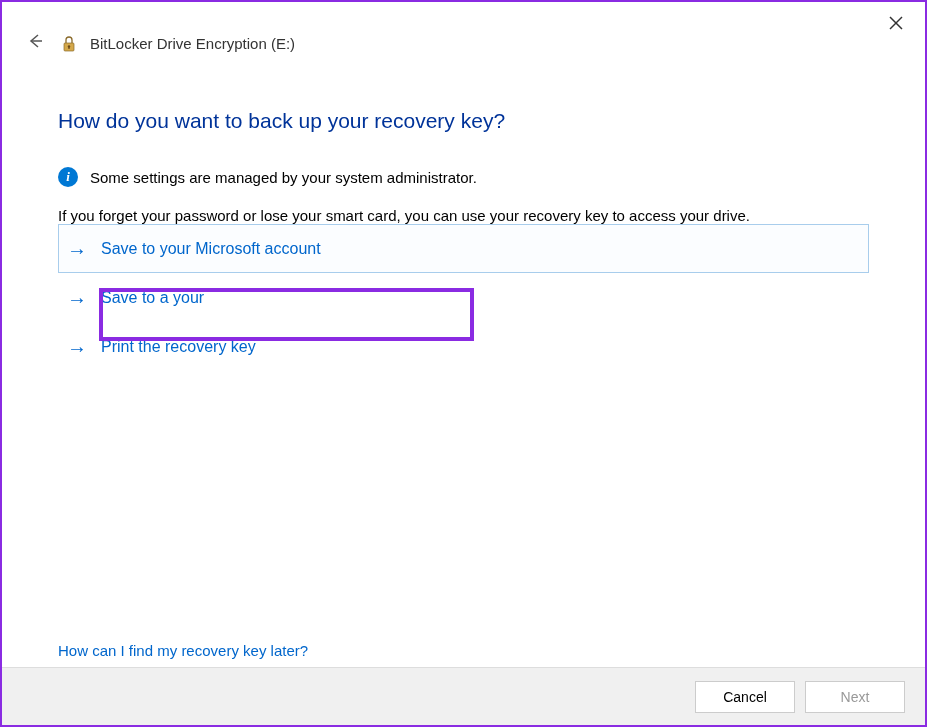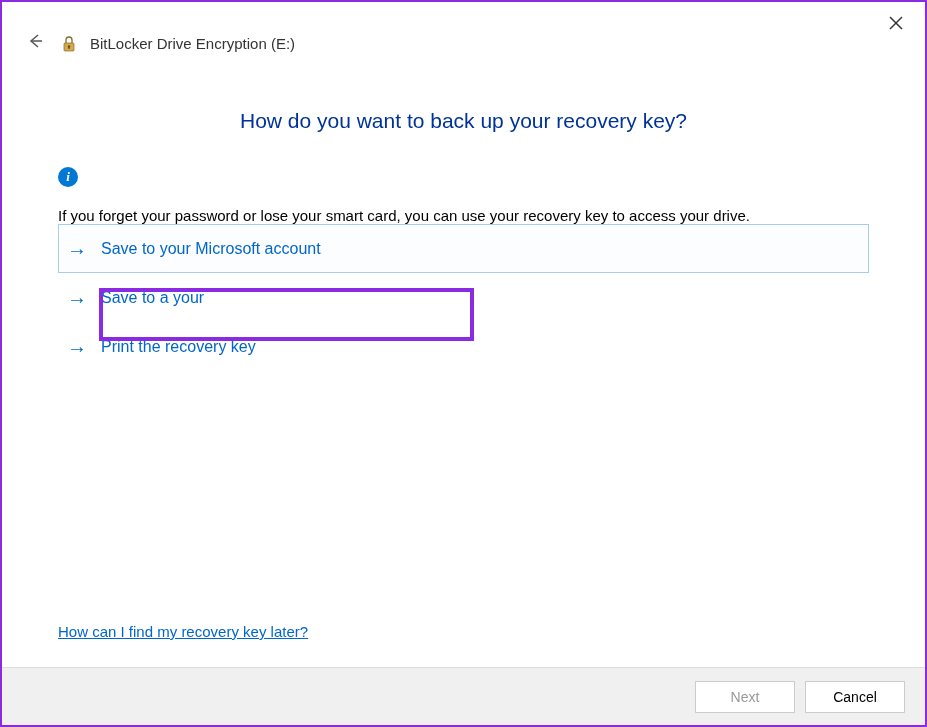--- a/index.html
+++ b/index.html
@@ -52,21 +52,20 @@
       color: #333;
     }
     .content {
       padding: 50px 56px 0 56px;
     }
     .main-heading {
       font-size: 21px;
       font-weight: 400;
       color: #003399;
       margin-bottom: 34px;
-      text-align: center;
     }
     .info-row {
       display: flex;
       align-items: center;
       gap: 12px;
       margin-bottom: 20px;
     }
     .info-icon {
       width: 20px;
       height: 20px;
@@ -123,24 +122,23 @@
       border: 4px solid #8a2be2;
       pointer-events: none;
       left: 97px;
       top: 286px;
       width: 375px;
       height: 53px;
       background: transparent;
     }
     .help-link {
       position: absolute;
-      bottom: 85px;
+      bottom: 66px;
       left: 56px;
       color: #0066cc;
-      text-decoration: underline;
       font-size: 15px;
       cursor: pointer;
     }
     .footer {
       position: absolute;
       bottom: 0;
       left: 0;
       right: 0;
       height: 58px;
       background: #f0f0f0;
@@ -194,20 +192,21 @@
     </svg>
   </div>
   <div class="header-title">BitLocker Drive Encryption (E:)</div>
 </div>
 
 <div class="content">
   <h1 class="main-heading">How do you want to back up your recovery key?</h1>
 
   <div class="info-row">
     <div class="info-icon">i</div>
+    <div class="info-text">Some settings are managed by your system administrator.</div>
   </div>
 
   <div class="description">If you forget your password or lose your smart card, you can use your recovery key to access your drive.</div>
 
   <div class="option-list">
     <div class="option-item selected">
       <span class="option-arrow">→</span>
       <span class="option-label">Save to your Microsoft account</span>
     </div>
     <div class="option-item">
@@ -219,15 +218,15 @@
       <span class="option-label">Print the recovery key</span>
     </div>
   </div>
 </div>
 
 <div class="highlight-box"></div>
 
 <a class="help-link">How can I find my recovery key later?</a>
 
 <div class="footer">
+  <button class="footer-btn cancel">Cancel</button>
   <button class="footer-btn" disabled="">Next</button>
-  <button class="footer-btn cancel">Cancel</button>
 </div>
 
 </body></html>

